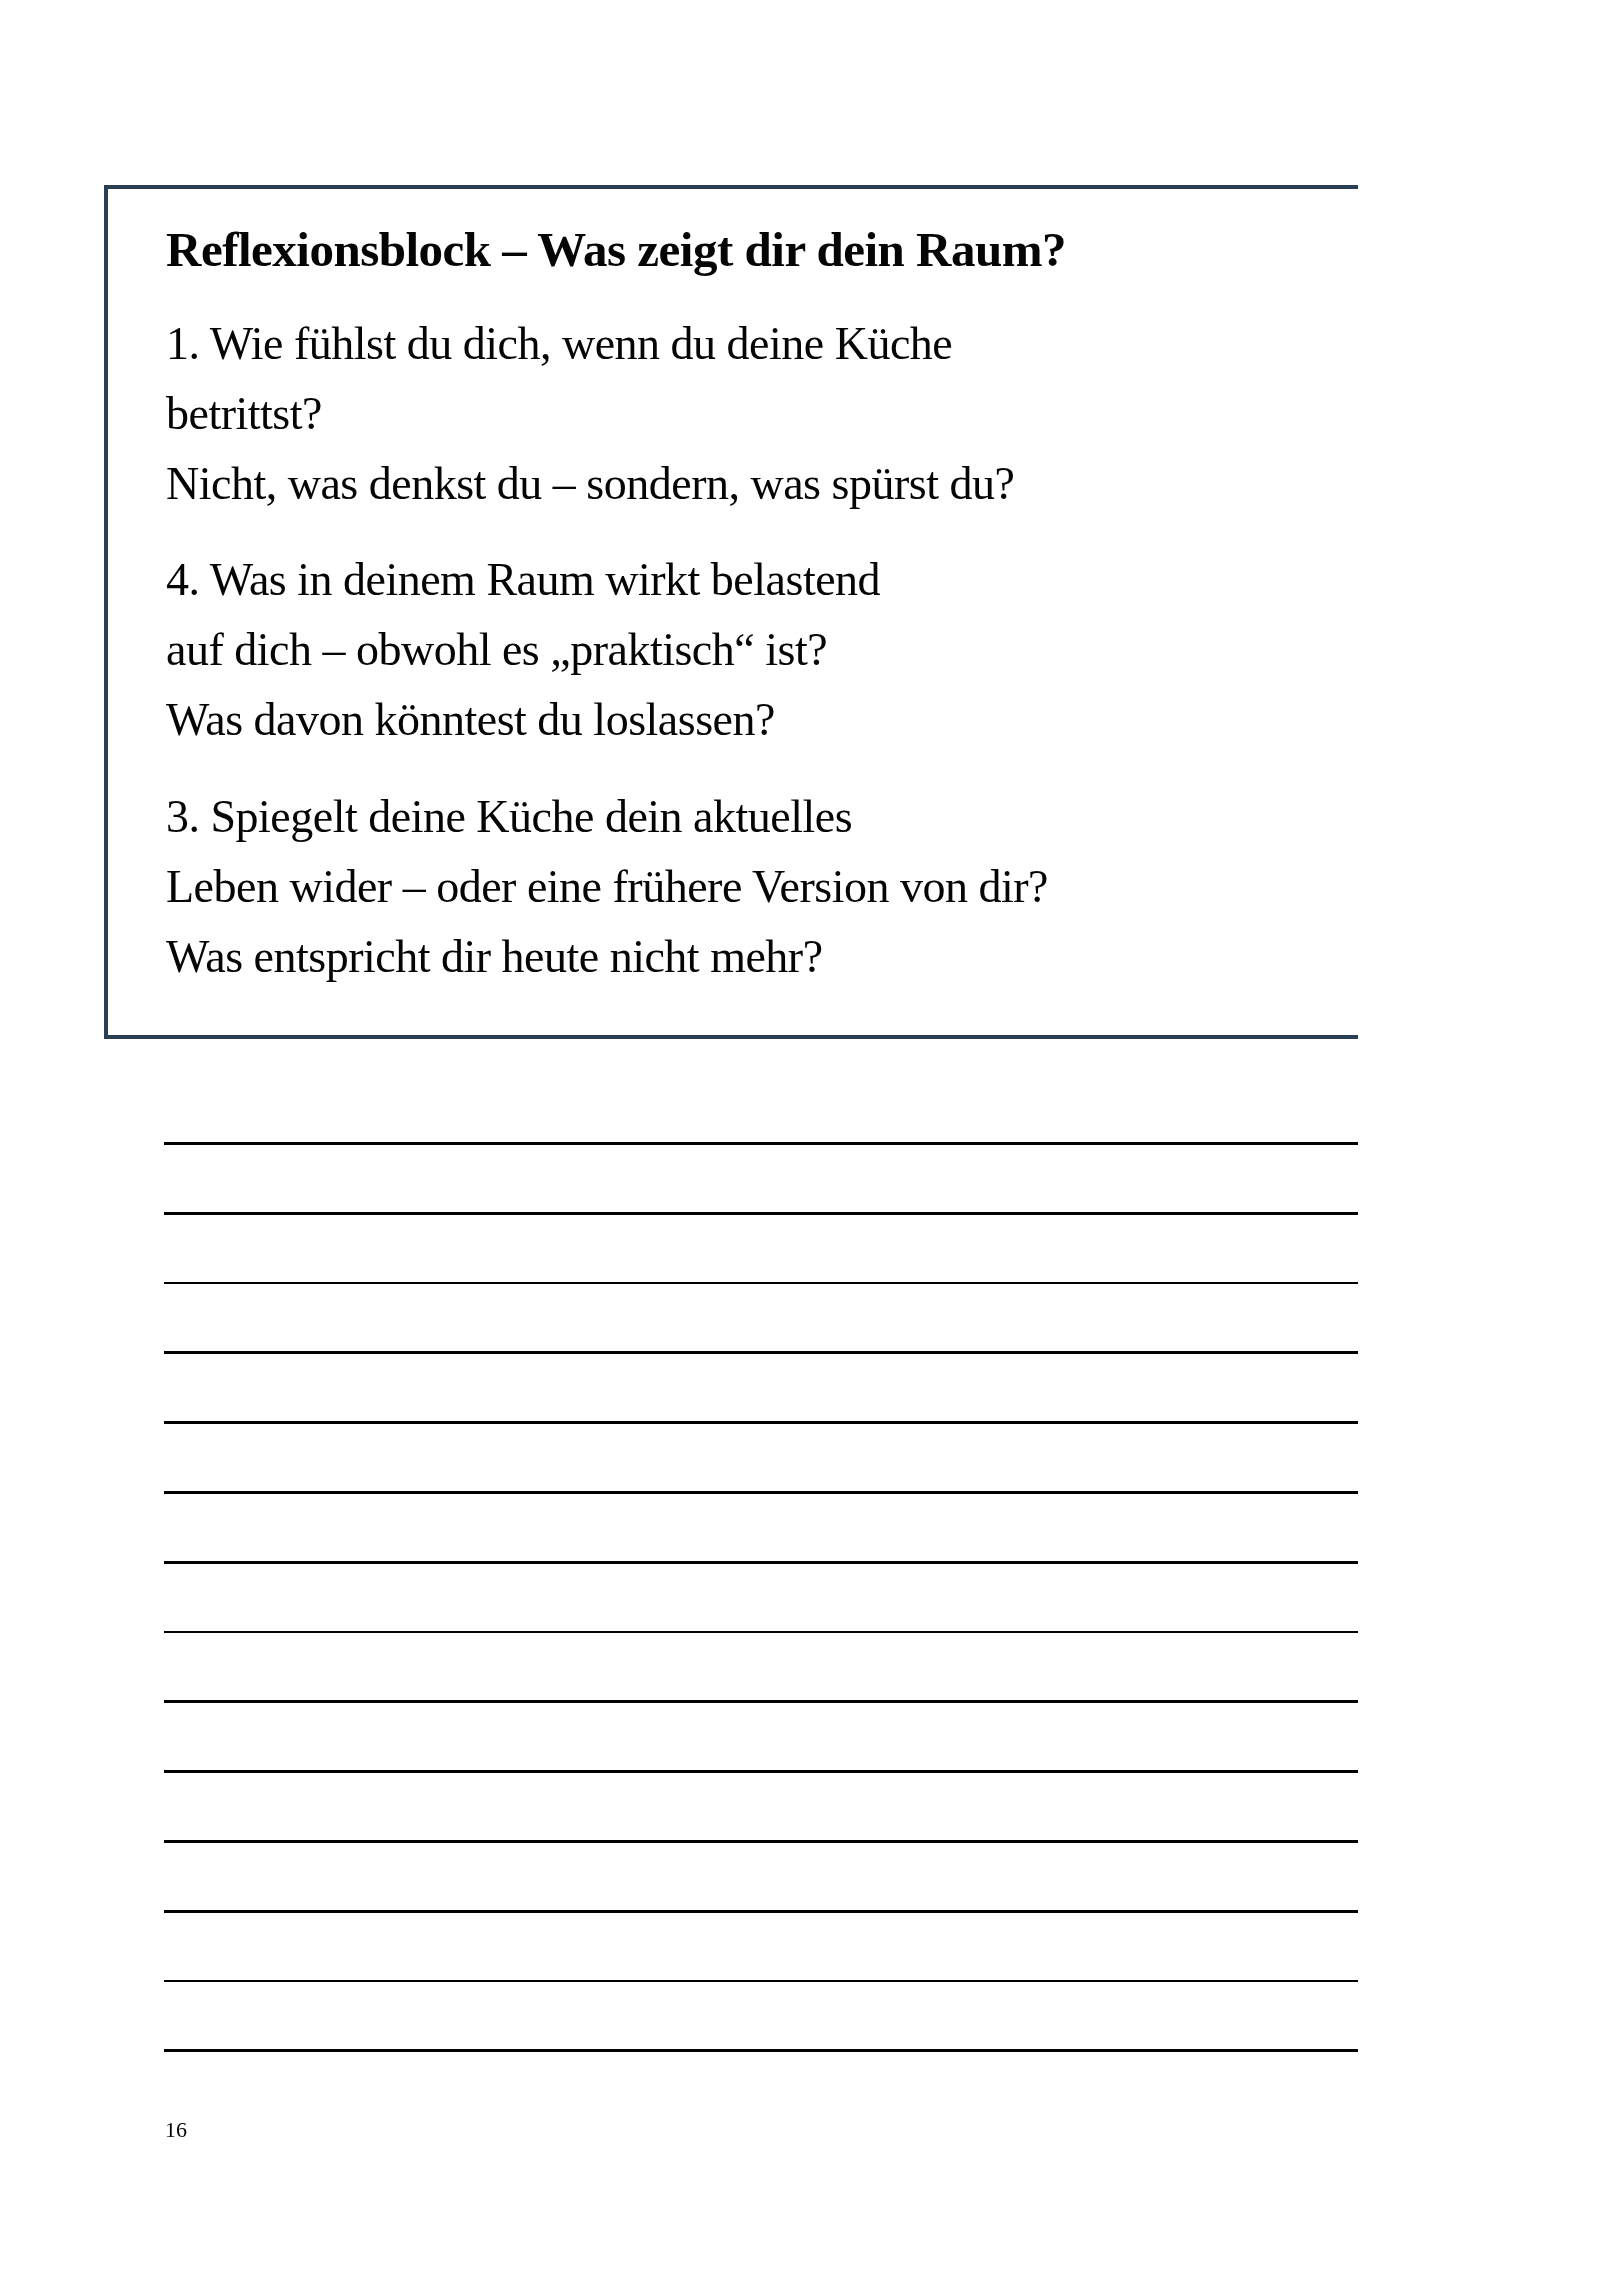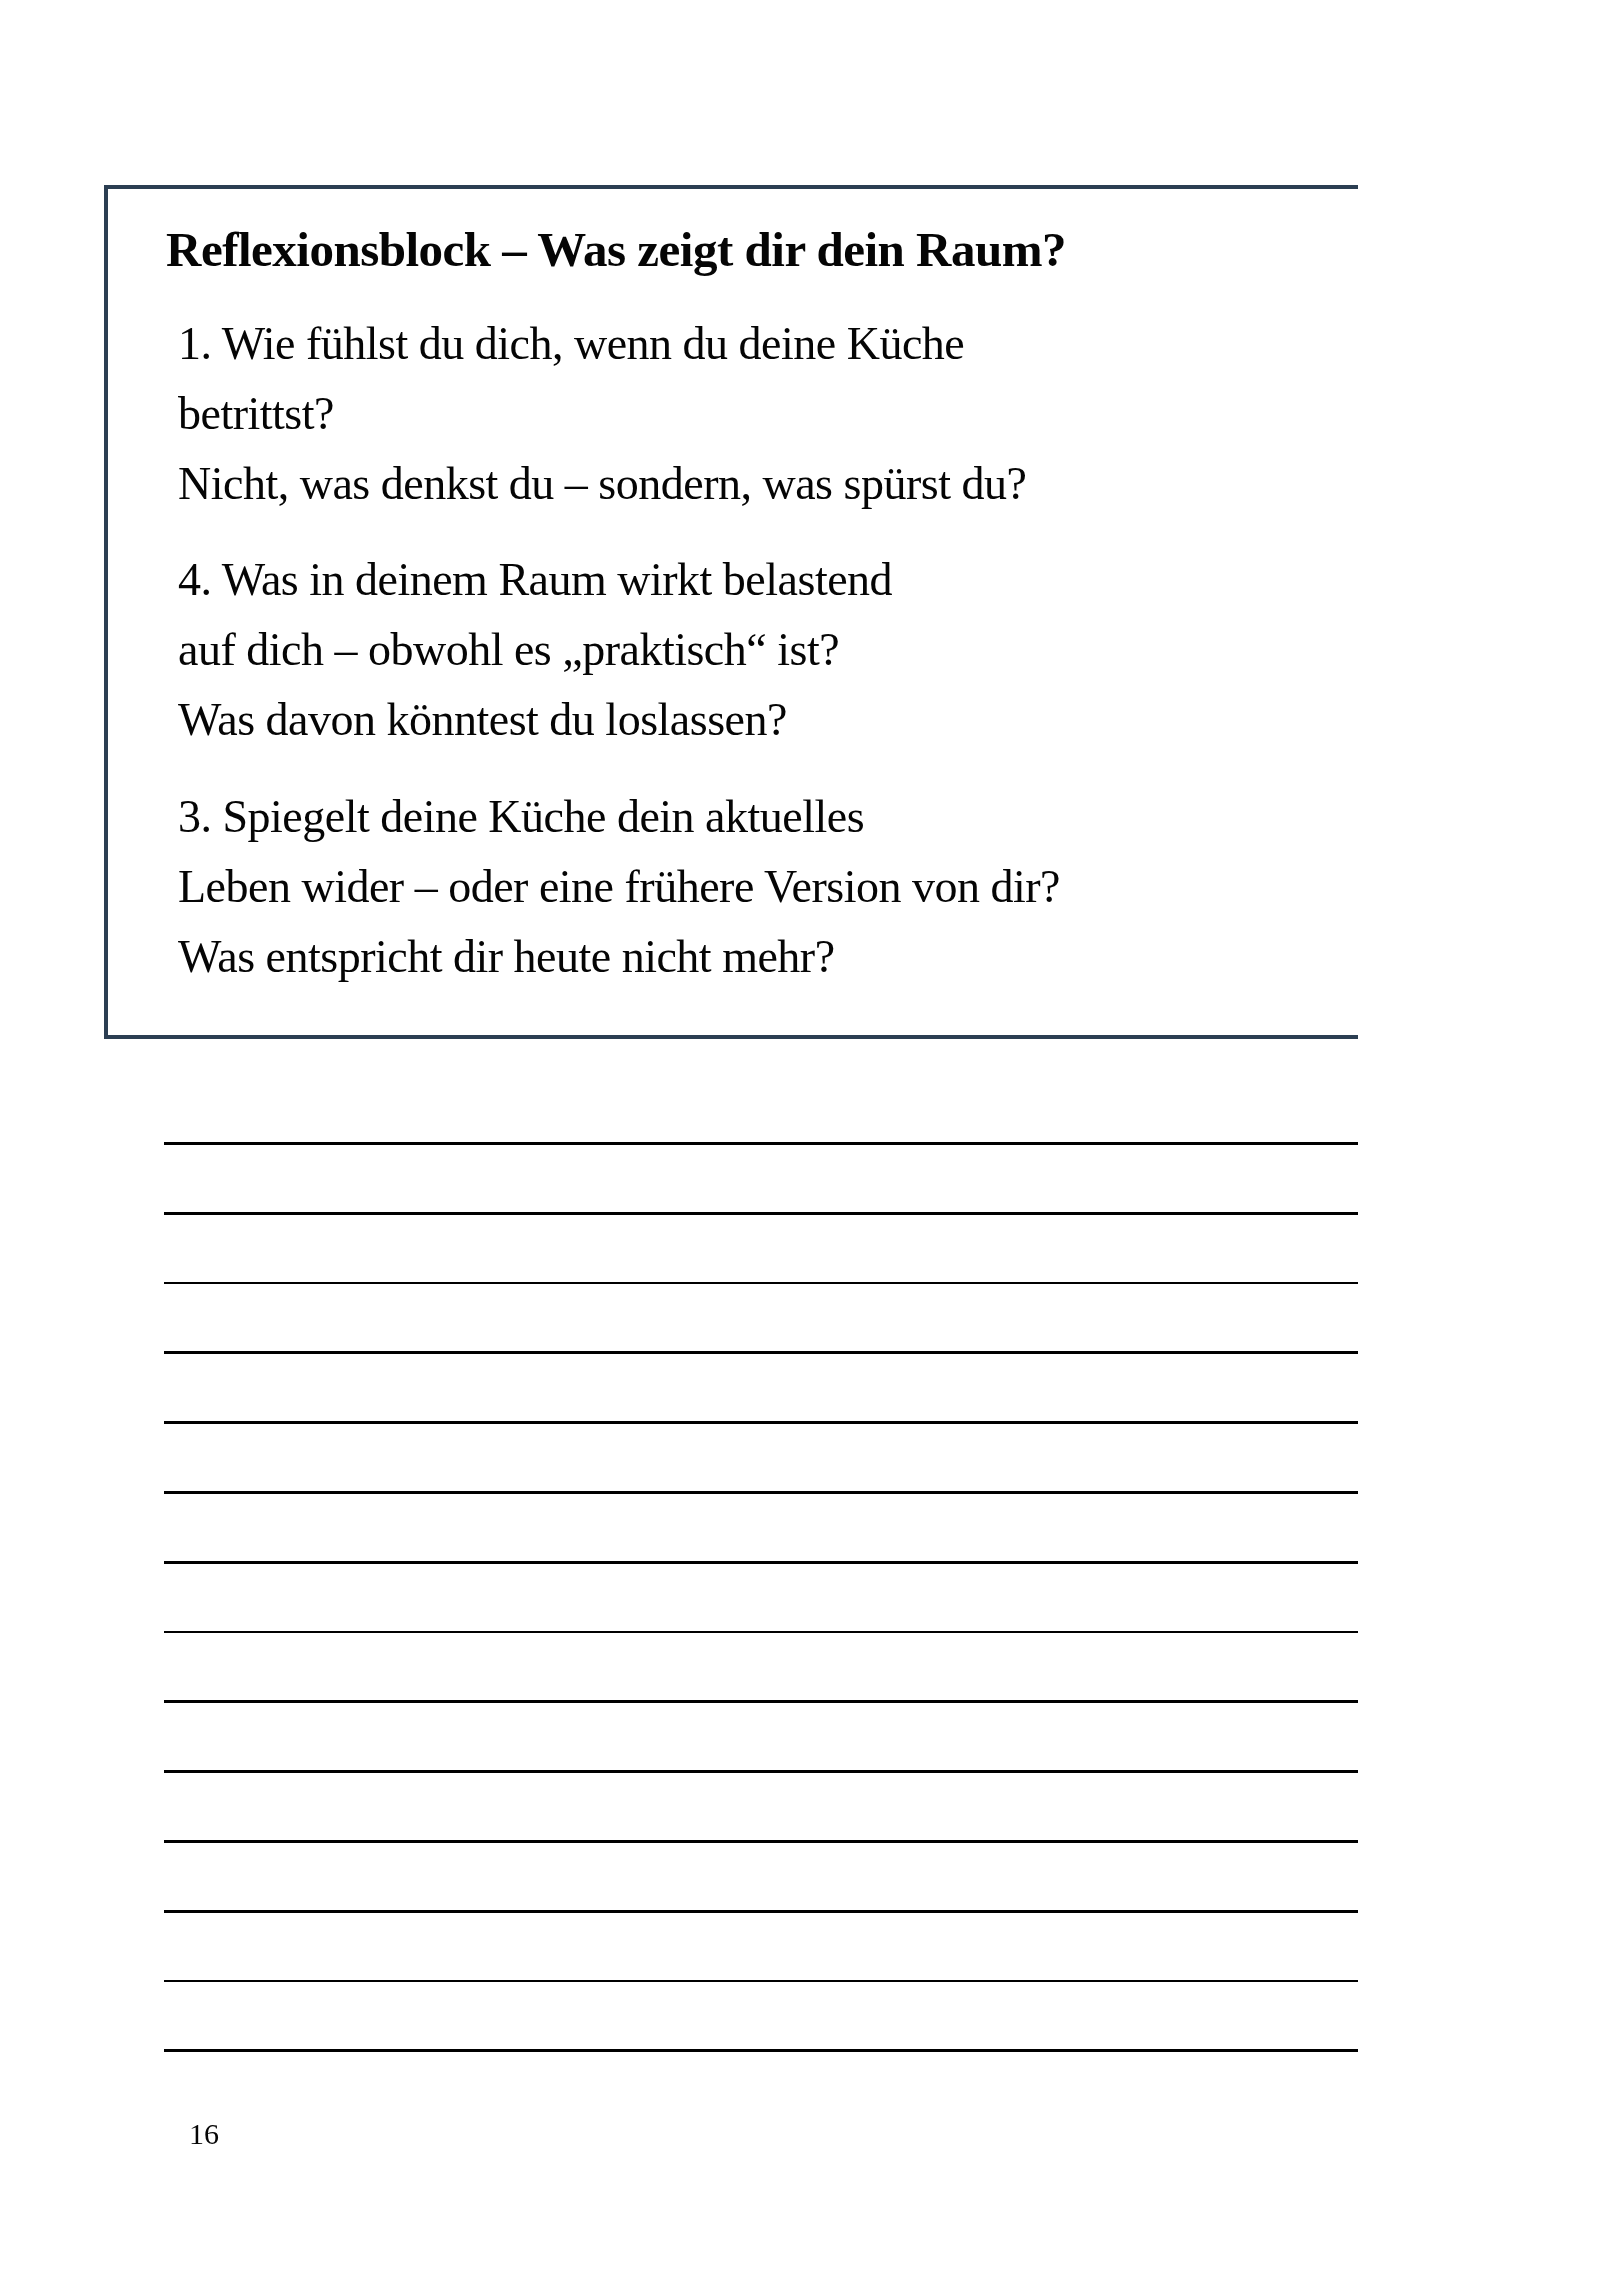--- a/index.html
+++ b/index.html
@@ -30,21 +30,21 @@
   .reflection-box h1 {
     margin: 0 0 27px 0;
     font-size: 49px;
     font-weight: bold;
     line-height: 1.3;
     letter-spacing: -0.5px;
     color: #050505;
     white-space: pre-line;
   }
   .question {
-    margin: 0 0 27px 12px;
+    margin: 0 0 27px 0;
     font-size: 46px;
     font-weight: normal;
     line-height: 1.52;
     letter-spacing: -0.5px;
     color: #050505;
     white-space: pre-line;
   }
   .writing-lines {
     position: absolute;
     left: 164px;
@@ -53,24 +53,23 @@
   }
   .ruled-line {
     height: 2.8px;
     background: #000000;
     margin-bottom: 67px;
   }
   .page-number {
     position: absolute;
     left: 165px;
     top: 2119px;
-    font-size: 30px;
+    font-size: 22px;
     line-height: 1;
     color: #050505;
-    margin-left: 24px;
   }
 </style>
 </head>
 <body>
 
 <div id="page">
 
   <div class="reflection-box">
     <h1>Reflexionsblock – Was zeigt dir dein Raum?</h1>
 

